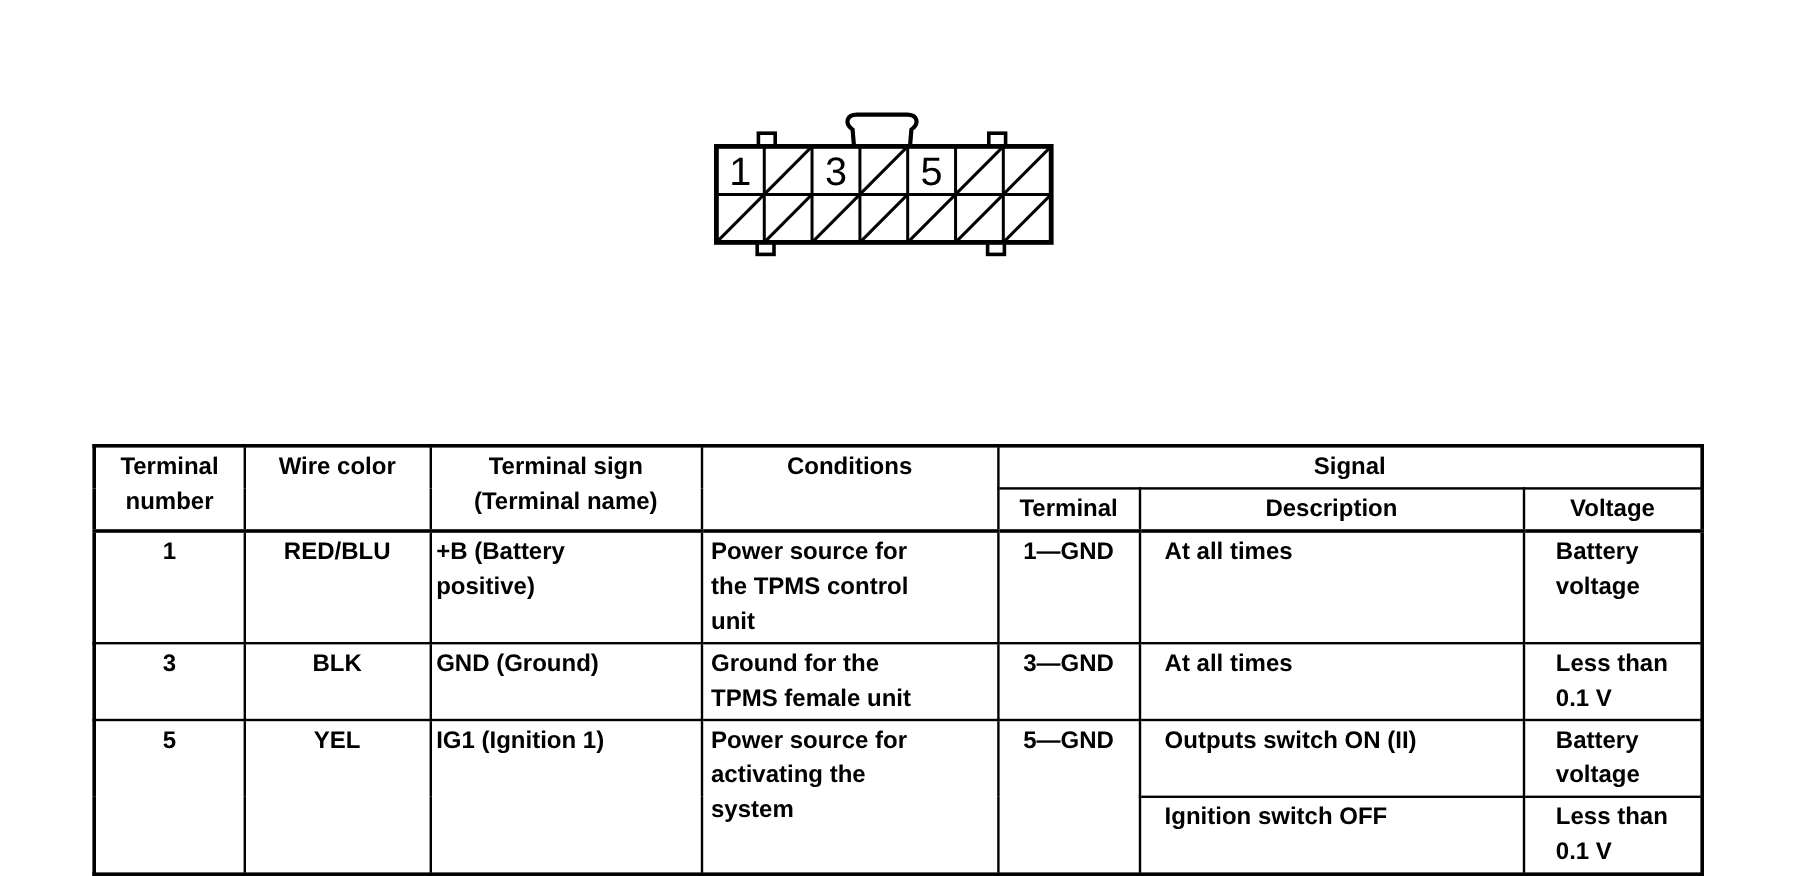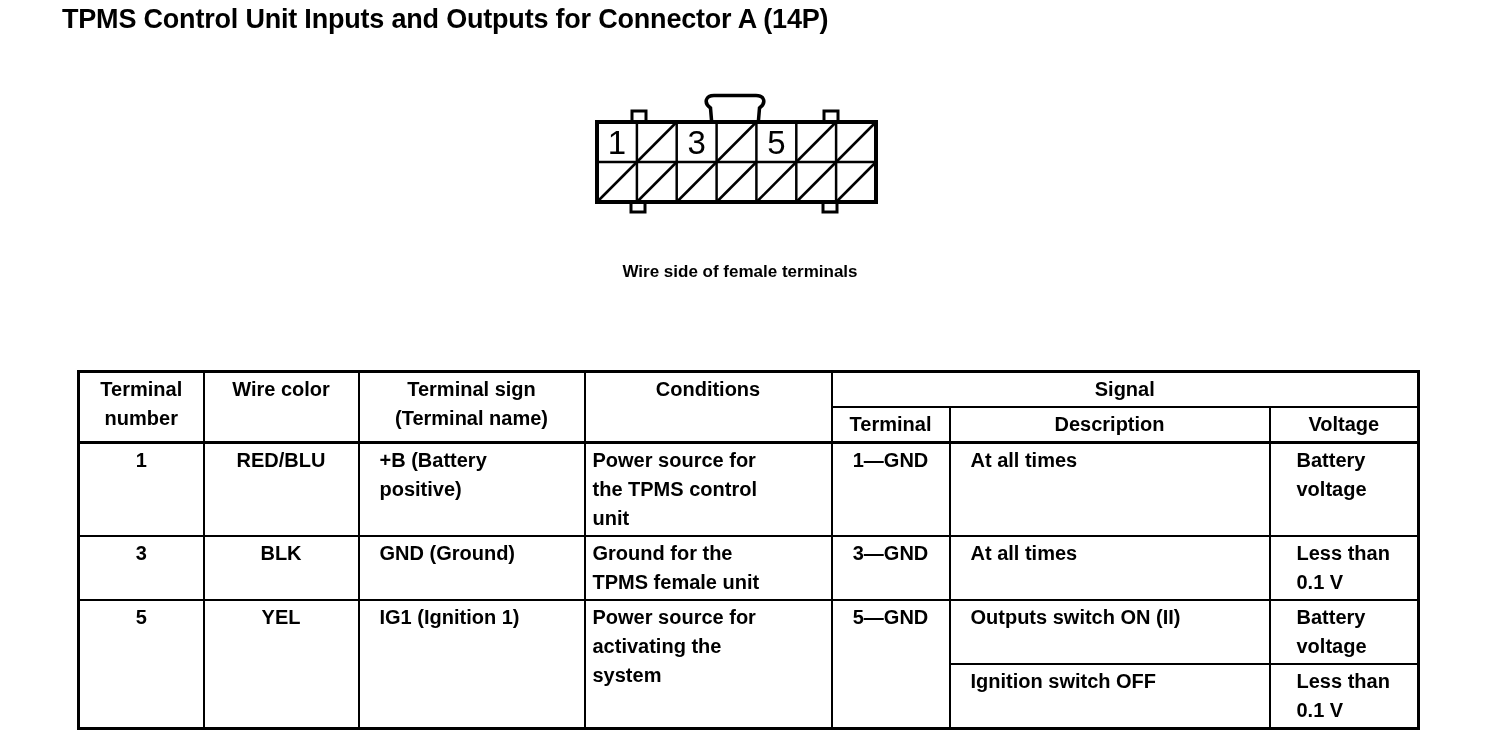--- a/index.html
+++ b/index.html
@@ -12,31 +12,30 @@
   .grid-line{stroke:#000;stroke-width:2.5;}
   .conn-outline{fill:#ffffff;stroke:#000;}
   .caption{position:absolute;left:590px;top:262px;width:300px;text-align:center;font-size:17px;font-weight:700;}
   .io-table-wrap{position:absolute;left:77px;top:370px;}
   table.io-table{border-collapse:collapse;table-layout:fixed;width:1340px;border:3px solid #000;
         font-family:"Liberation Sans",sans-serif;font-size:20px;line-height:29px;font-weight:700;}
   .io-table th,.io-table td{border:2px solid #000;vertical-align:top;padding:2px 4px;white-space:pre-line;overflow:hidden;}
   .io-table th{text-align:center;padding-top:2px;margin-top:40px;}
   .io-table th.hdr-main{border-bottom:3px solid #000;}
   .io-table td.c{text-align:center;}
-  .io-table td.sign{padding-left:20px;}
+  .io-table td.sign{padding-left:4px;}
   .io-table td.desc{padding-left:7px;}
   .io-table td.cond{padding-left:20px;}
   .io-table td.volt{padding-left:26px;}
 </style>
 </head>
 <body>
 
 <div class="page">
 
-  <div class="doc-title">TPMS Control Unit Inputs and Outputs for Connector A (14P)</div>
 
   <svg class="connector-svg" width="304" height="140" viewBox="586 86 304 140" xmlns="http://www.w3.org/2000/svg">
 
     <rect class="conn-outline" x="632" y="111" width="14" height="14" stroke-width="3"></rect>
     <rect class="conn-outline" x="824" y="111" width="14" height="14" stroke-width="3"></rect>
     <rect class="conn-outline" x="631" y="198" width="14" height="14" stroke-width="3"></rect>
     <rect class="conn-outline" x="823" y="198" width="14" height="14" stroke-width="3"></rect>
 
     <path class="conn-outline" stroke-width="3.5" d="M 712 126 L 710.5 108 Q 705 104 706.5 99.5 Q 708 95.5 714 95.5 L 756 95.5 Q 762 95.5 763.5 99.5 Q 765 104 759.5 108 L 758 126 Z"></path>
 
@@ -63,21 +62,20 @@
         <line x1="716.5714285714286" y1="202" x2="756.4285714285714" y2="162" class="hatch"></line>
         <line x1="756.4285714285714" y1="202" x2="796.2857142857142" y2="162" class="hatch"></line>
         <line x1="796.2857142857142" y1="202" x2="836.1428571428571" y2="162" class="hatch"></line>
         <line x1="836.1428571428571" y1="202" x2="876" y2="162" class="hatch"></line>
         <text x="616.9285714285714" y="154" class="pin-num">1</text>
         <text x="696.6428571428571" y="154" class="pin-num">3</text>
         <text x="776.3571428571429" y="154" class="pin-num">5</text>
       </g>
   </svg>
 
-  <div class="caption">Wire side of female terminals</div>
 
   <div class="io-table-wrap">
     <table class="io-table">
       <colgroup>
         <col style="width:125px">
           <col style="width:155px">
           <col style="width:226px">
         <col style="width:247px">
           <col style="width:118px">
           <col style="width:320px">

